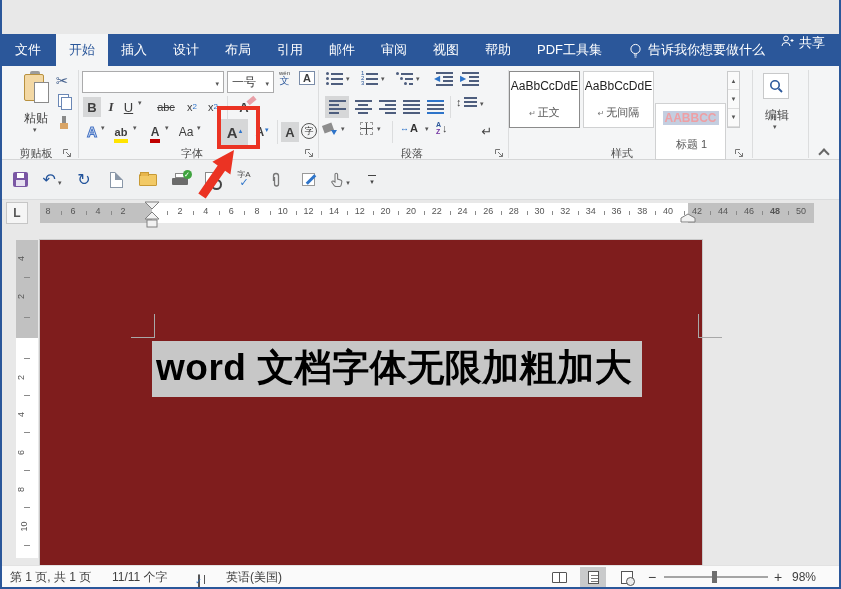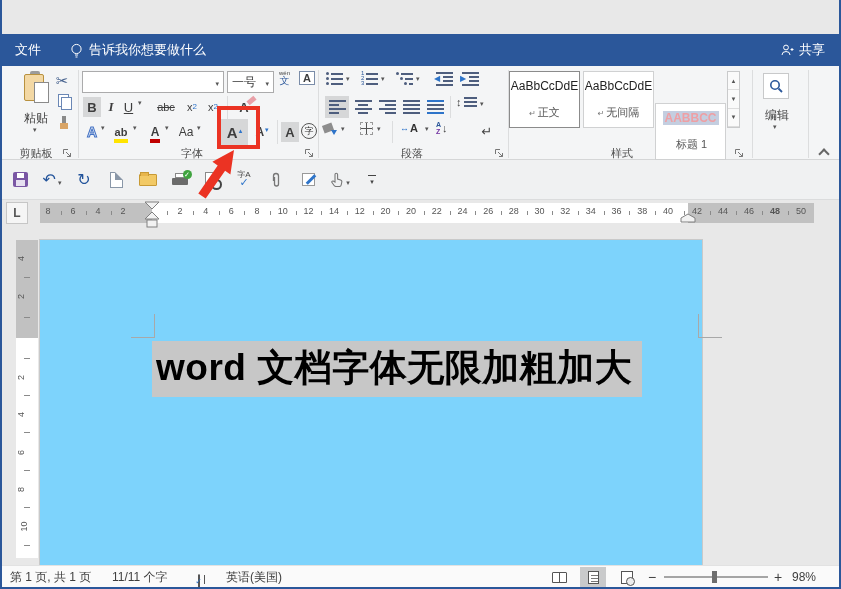--- a/index.html
+++ b/index.html
@@ -15,21 +15,21 @@
   .titlebtn{position:absolute;top:0;width:34px;height:34px;display:flex;align-items:center;justify-content:center;}
   .ico-min{width:10px;border-top:1px solid #fff;height:0;}
   .ico-max{width:9px;height:9px;border:1px solid #fff;}
   .ico-close{font-size:14px;color:#fff;line-height:1;}
 
   
   .tabrow{position:absolute;left:0;top:34px;width:841px;height:32px;background:#2B579A;display:flex;align-items:stretch;}
   .tab{color:#fff;font-size:13px;line-height:32px;padding:0 13px;white-space:nowrap;}
   .tab.active{background:#F4F5F6;color:#2B579A;}
   .tellme{display:flex;align-items:center;gap:6px;color:#fff;font-size:13px;margin-left:14px;}
-  .sharebox{margin-left:auto;display:flex;align-items:center;gap:5px;color:#fff;font-size:13px;padding-right:16px;}
+  .sharebox{margin-left:auto;display:flex;align-items:flex-start;gap:5px;color:#fff;font-size:13px;padding-right:16px;}
 
   
   .ribbon{position:absolute;left:0;top:66px;width:841px;height:94px;background:#F4F5F6;border-bottom:1px solid #D5D6D7;}
   .gdiv{position:absolute;top:4px;width:1px;height:88px;background:#DCDDDE;}
   .glabel{position:absolute;font-size:11px;color:#4E4E4E;top:80px;transform:translateX(-50%);white-space:nowrap;}
   .launch{position:absolute;width:10px;height:10px;}
   .rbtn{position:absolute;display:flex;align-items:center;justify-content:center;color:#3E3E3E;}
   .dd::after{content:"▾";font-size:7px;color:#555;}
   .ddu::after{content:"▴";font-size:7px;color:#2E74C9;}
   .ddd::after{content:"▾";font-size:7px;color:#2E74C9;}
@@ -144,21 +144,21 @@
   .hz{position:absolute;top:0;height:20px;background:#C1C1C1;}
   .rnum{position:absolute;top:4px;transform:translateX(-50%);font-size:9px;color:#555;line-height:1;z-index:2;}
   .rtick{position:absolute;top:8px;width:1px;height:4px;background:#8A8A8A;z-index:2;}
   .vruler{position:absolute;left:16px;top:240px;width:22px;height:318px;background:#fff;}
   .vz{position:absolute;left:0;top:0;width:22px;height:98px;background:#C1C1C1;}
   .vnum{position:absolute;left:3px;transform:rotate(-90deg);font-size:9px;color:#555;line-height:1;z-index:2;}
   .vtick{position:absolute;left:8px;width:6px;height:1px;background:#8A8A8A;z-index:2;}
   .imark{position:absolute;z-index:5;}
 
   
-  .page{position:absolute;left:40px;top:240px;width:662px;height:325px;background:#7dd3fc;box-shadow:0 0 0 1px #C9C9C9;}
+  .page{position:absolute;left:40px;top:240px;width:662px;height:325px;background:#7f1d1d;box-shadow:0 0 0 1px #C9C9C9;}
   .cropTL{position:absolute;left:91px;top:74px;width:24px;height:24px;border-right:1px solid #A8A8A8;border-bottom:1px solid #A8A8A8;}
   .cropTR{position:absolute;left:658px;top:74px;width:24px;height:24px;border-left:1px solid #A8A8A8;border-bottom:1px solid #A8A8A8;}
   .docline{position:absolute;left:112px;top:101px;background:#C7C7C7;color:#000;font-weight:700;font-size:37px;line-height:52px;padding:1px 10px 3px 4px;white-space:nowrap;letter-spacing:0.5px;}
 
   
   .statusbar{position:absolute;left:0;top:565px;width:841px;height:22px;background:#FAFAFA;border-top:1px solid #E2E2E2;font-size:12px;color:#3E3E3E;}
   .sitem{position:absolute;top:0;line-height:22px;white-space:nowrap;}
   .bookic{width:13px;height:11px;border:1px solid #555;border-radius:1px;position:relative;background:#fff;}
   .bookic::before{content:"";position:absolute;left:5px;top:0;width:1px;height:9px;background:#555;}
   .bookic::after{content:"✓";position:absolute;right:-3px;bottom:-4px;font-size:8px;color:#2E74C9;font-weight:700;}
@@ -180,20 +180,32 @@
   svg{display:block;}
 </style>
 </head>
 <body>
 
 <div id="win">
 
 
   <div class="tabrow">
     <div class="tab" style="padding:0 15px;">文件</div>
+    <div style="display:flex;">
+        <div class="tab active">开始</div>
+        <div class="tab">插入</div>
+        <div class="tab">设计</div>
+        <div class="tab">布局</div>
+        <div class="tab">引用</div>
+        <div class="tab">邮件</div>
+        <div class="tab">审阅</div>
+        <div class="tab">视图</div>
+        <div class="tab">帮助</div>
+        <div class="tab">PDF工具集</div>
+      </div>
     <div class="tellme">
       <svg width="13" height="15" viewBox="0 0 13 15">
           <circle cx="6.5" cy="6" r="4.6" fill="none" stroke="#fff"></circle>
           <path d="M5 12 h3 M5.5 14 h2" stroke="#fff"></path>
         </svg>
       <span>告诉我你想要做什么</span>
     </div>
     <div class="sharebox">
       <svg width="14" height="14" viewBox="0 0 14 14">
           <circle cx="6" cy="4.5" r="2.4" fill="none" stroke="#fff"></circle>

